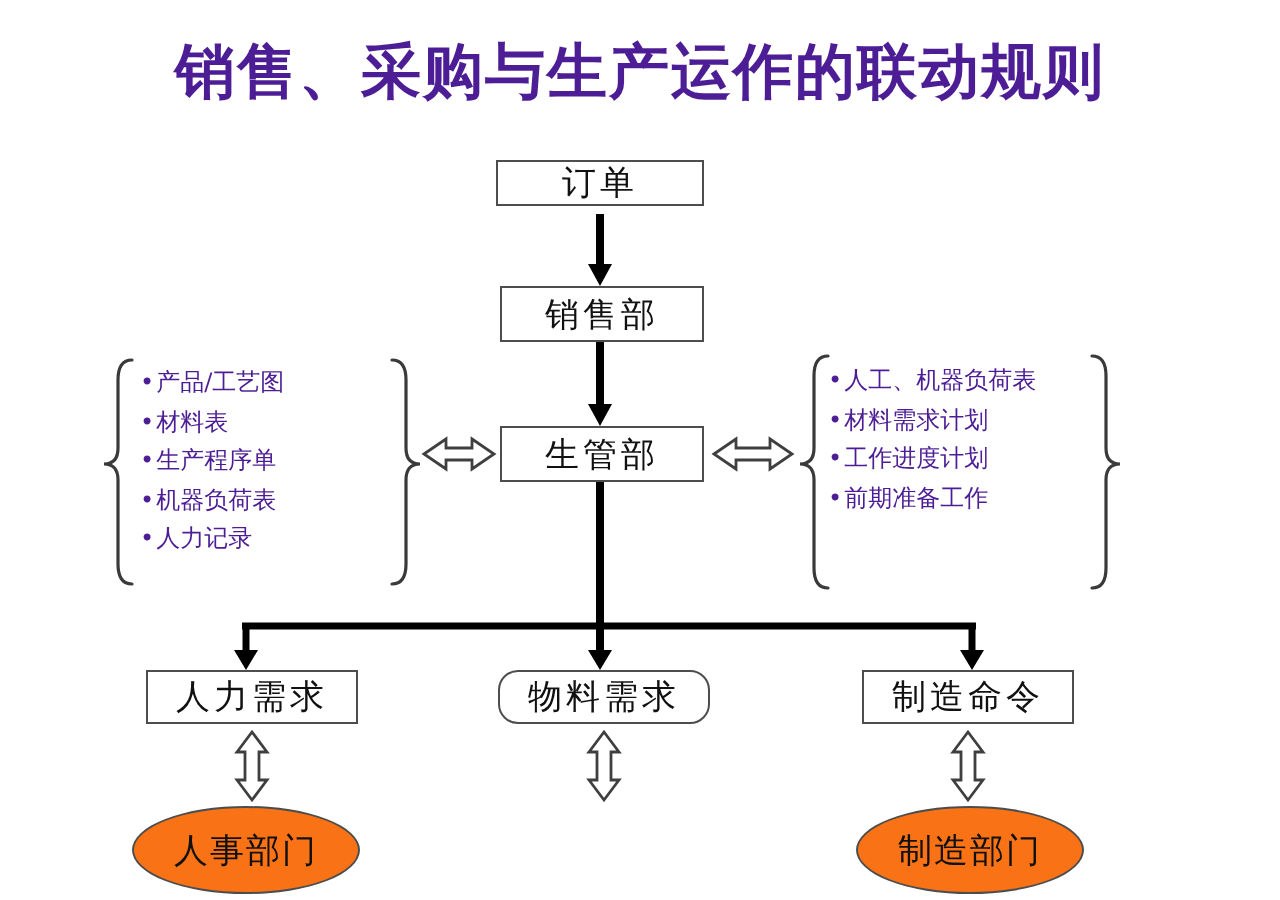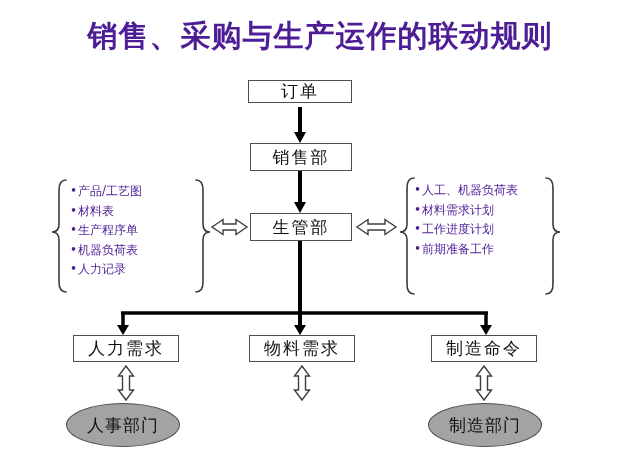--- a/index.html
+++ b/index.html
@@ -45,28 +45,28 @@
     align-items: center;
     justify-content: center;
     font-size: 17px;
     letter-spacing: 2px;
     color: #111111;
   }
   .box-order      { left: 248px; top: 80px;  width: 104px; height: 23px; }
   .box-sales      { left: 250px; top: 143px; width: 102px; height: 28px; }
   .box-production { left: 250px; top: 213px; width: 102px; height: 28px; }
   .box-hr         { left: 73px;  top: 335px; width: 106px; height: 27px; }
-  .box-material   { left: 249px; top: 335px; width: 106px; height: 27px; }
+  .box-material   { left: 249px; top: 335px; width: 106px; height: 27px; border-radius: 10px; }
   .box-mfg-order  { left: 431px; top: 335px; width: 106px; height: 27px; }
   .ellipse {
     position: absolute;
     box-sizing: border-box;
     border: 1px solid #4d4d4d;
     border-radius: 50%;
-    background: #a3a3a3;
+    background: #f97316;
     display: flex;
     align-items: center;
     justify-content: center;
     font-size: 17px;
     letter-spacing: 1px;
     color: #111111;
     width: 114px;
     height: 44px;
     top: 403px;
   }

